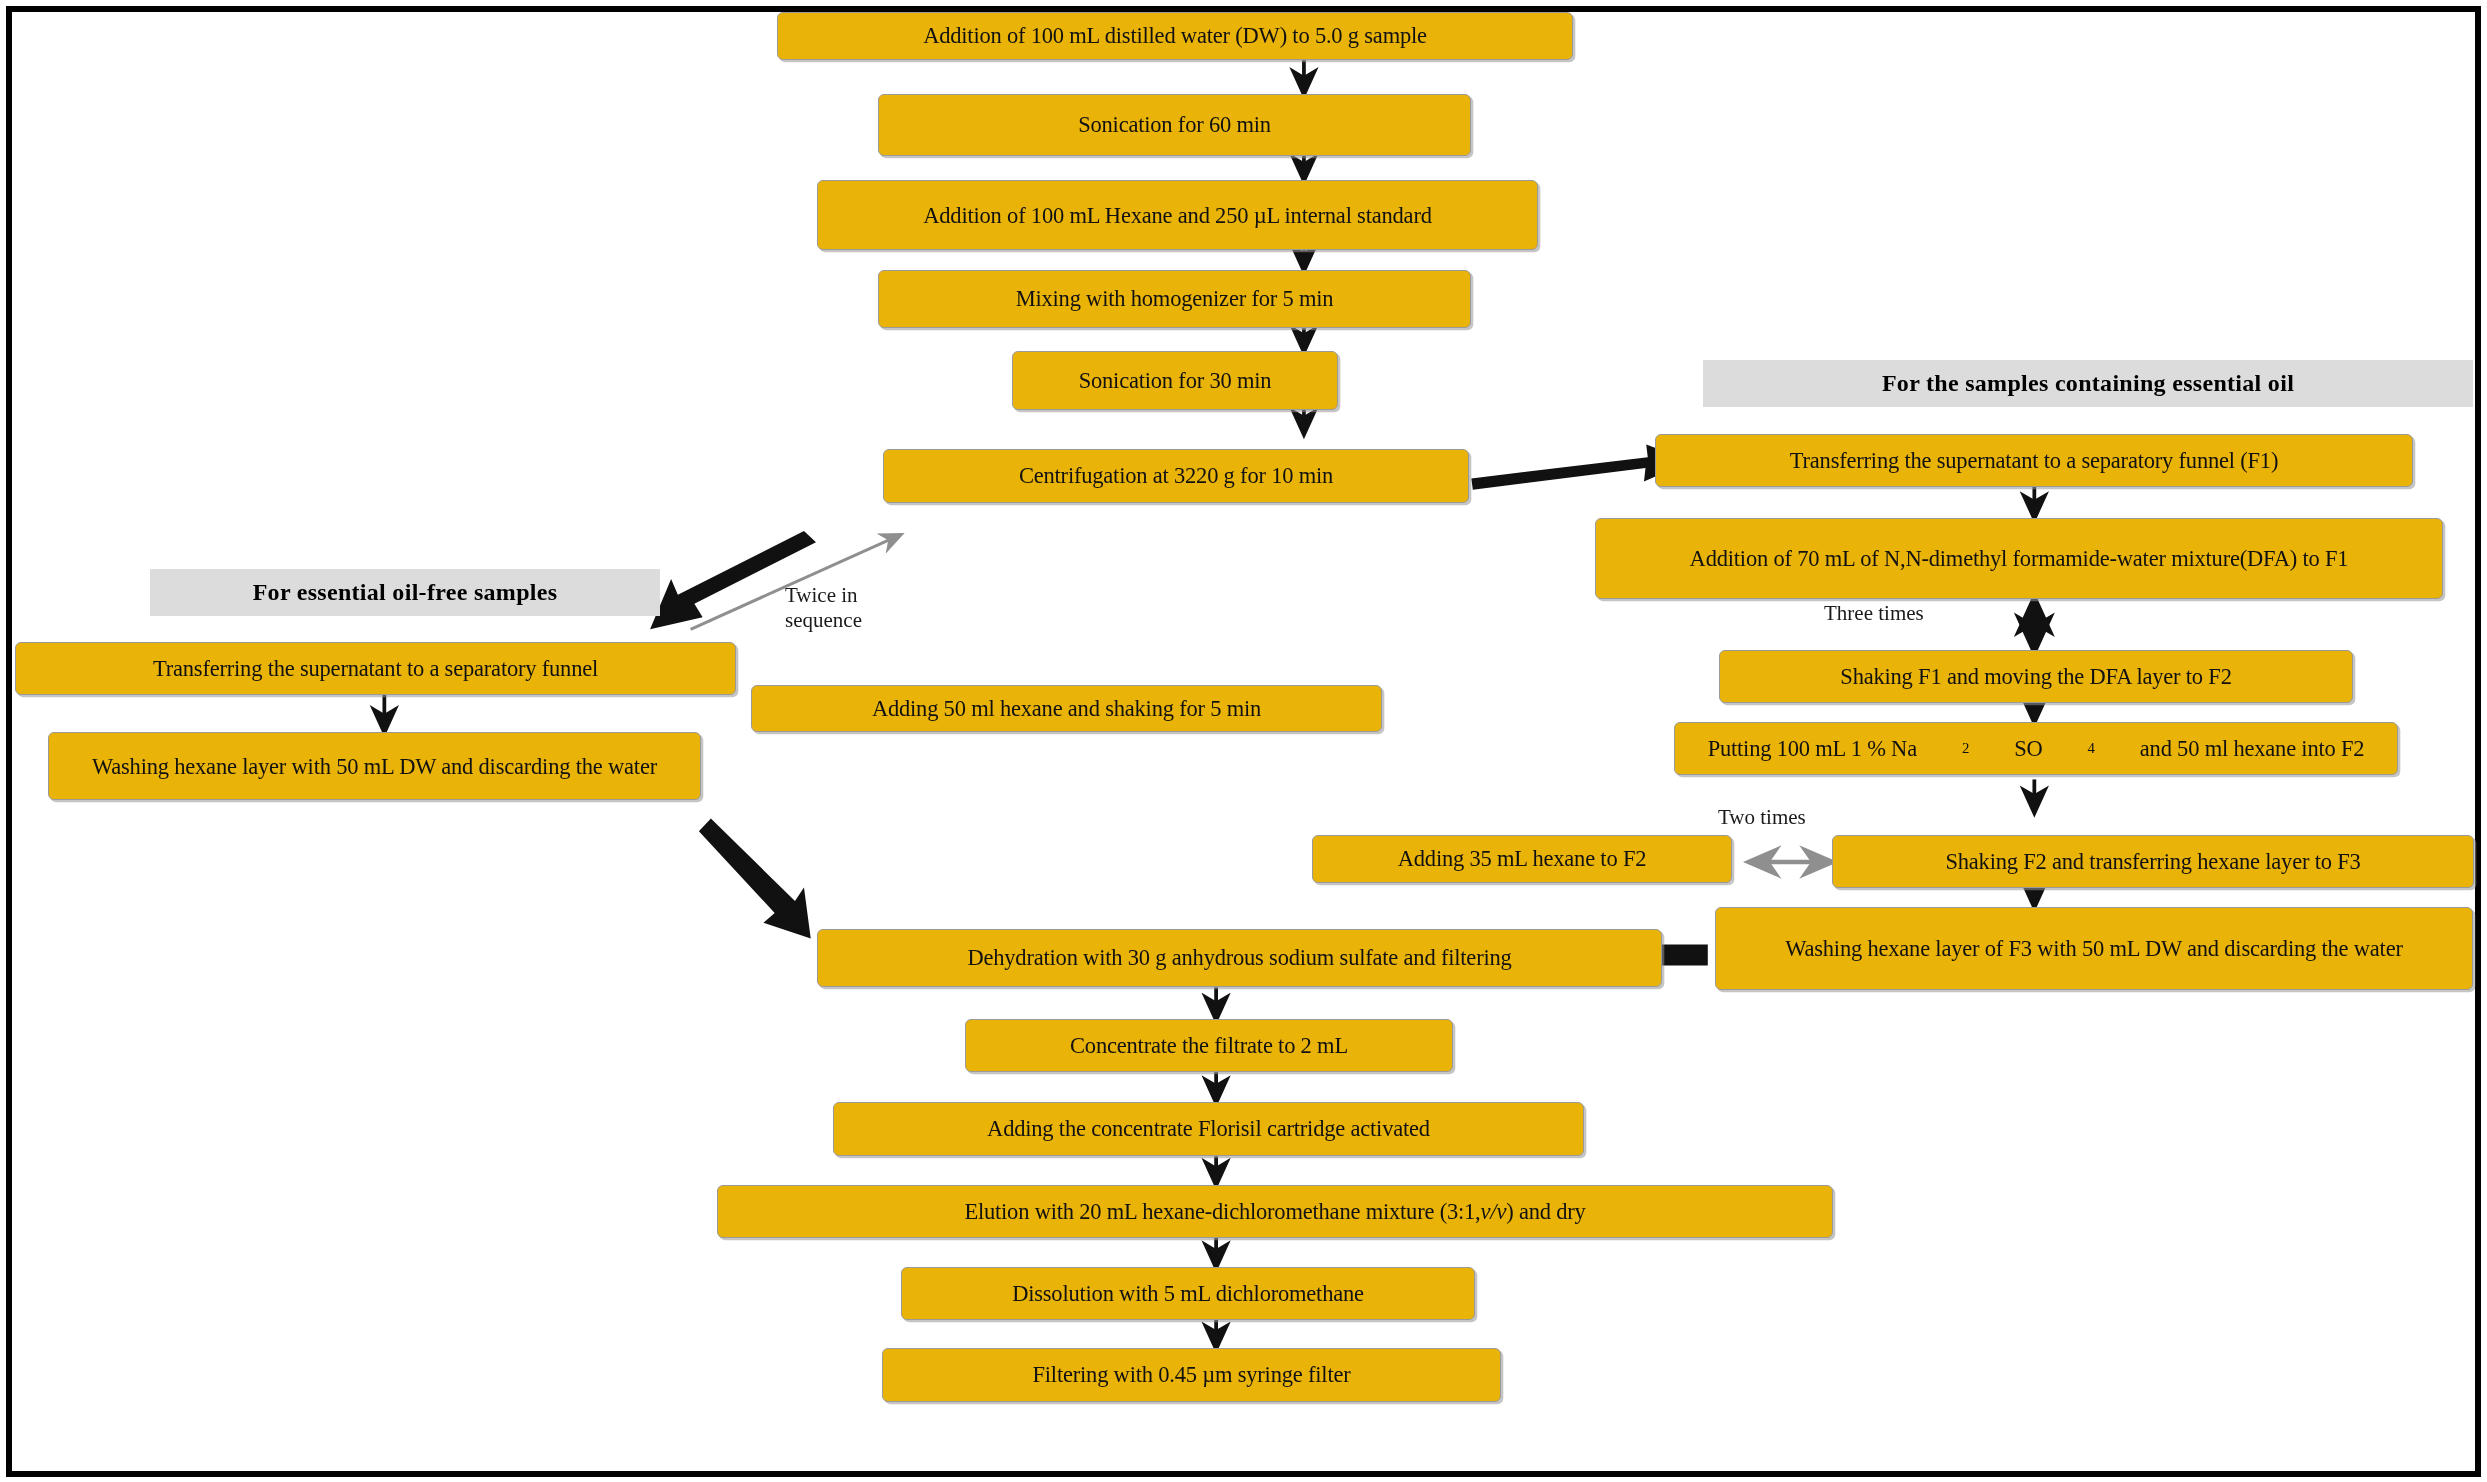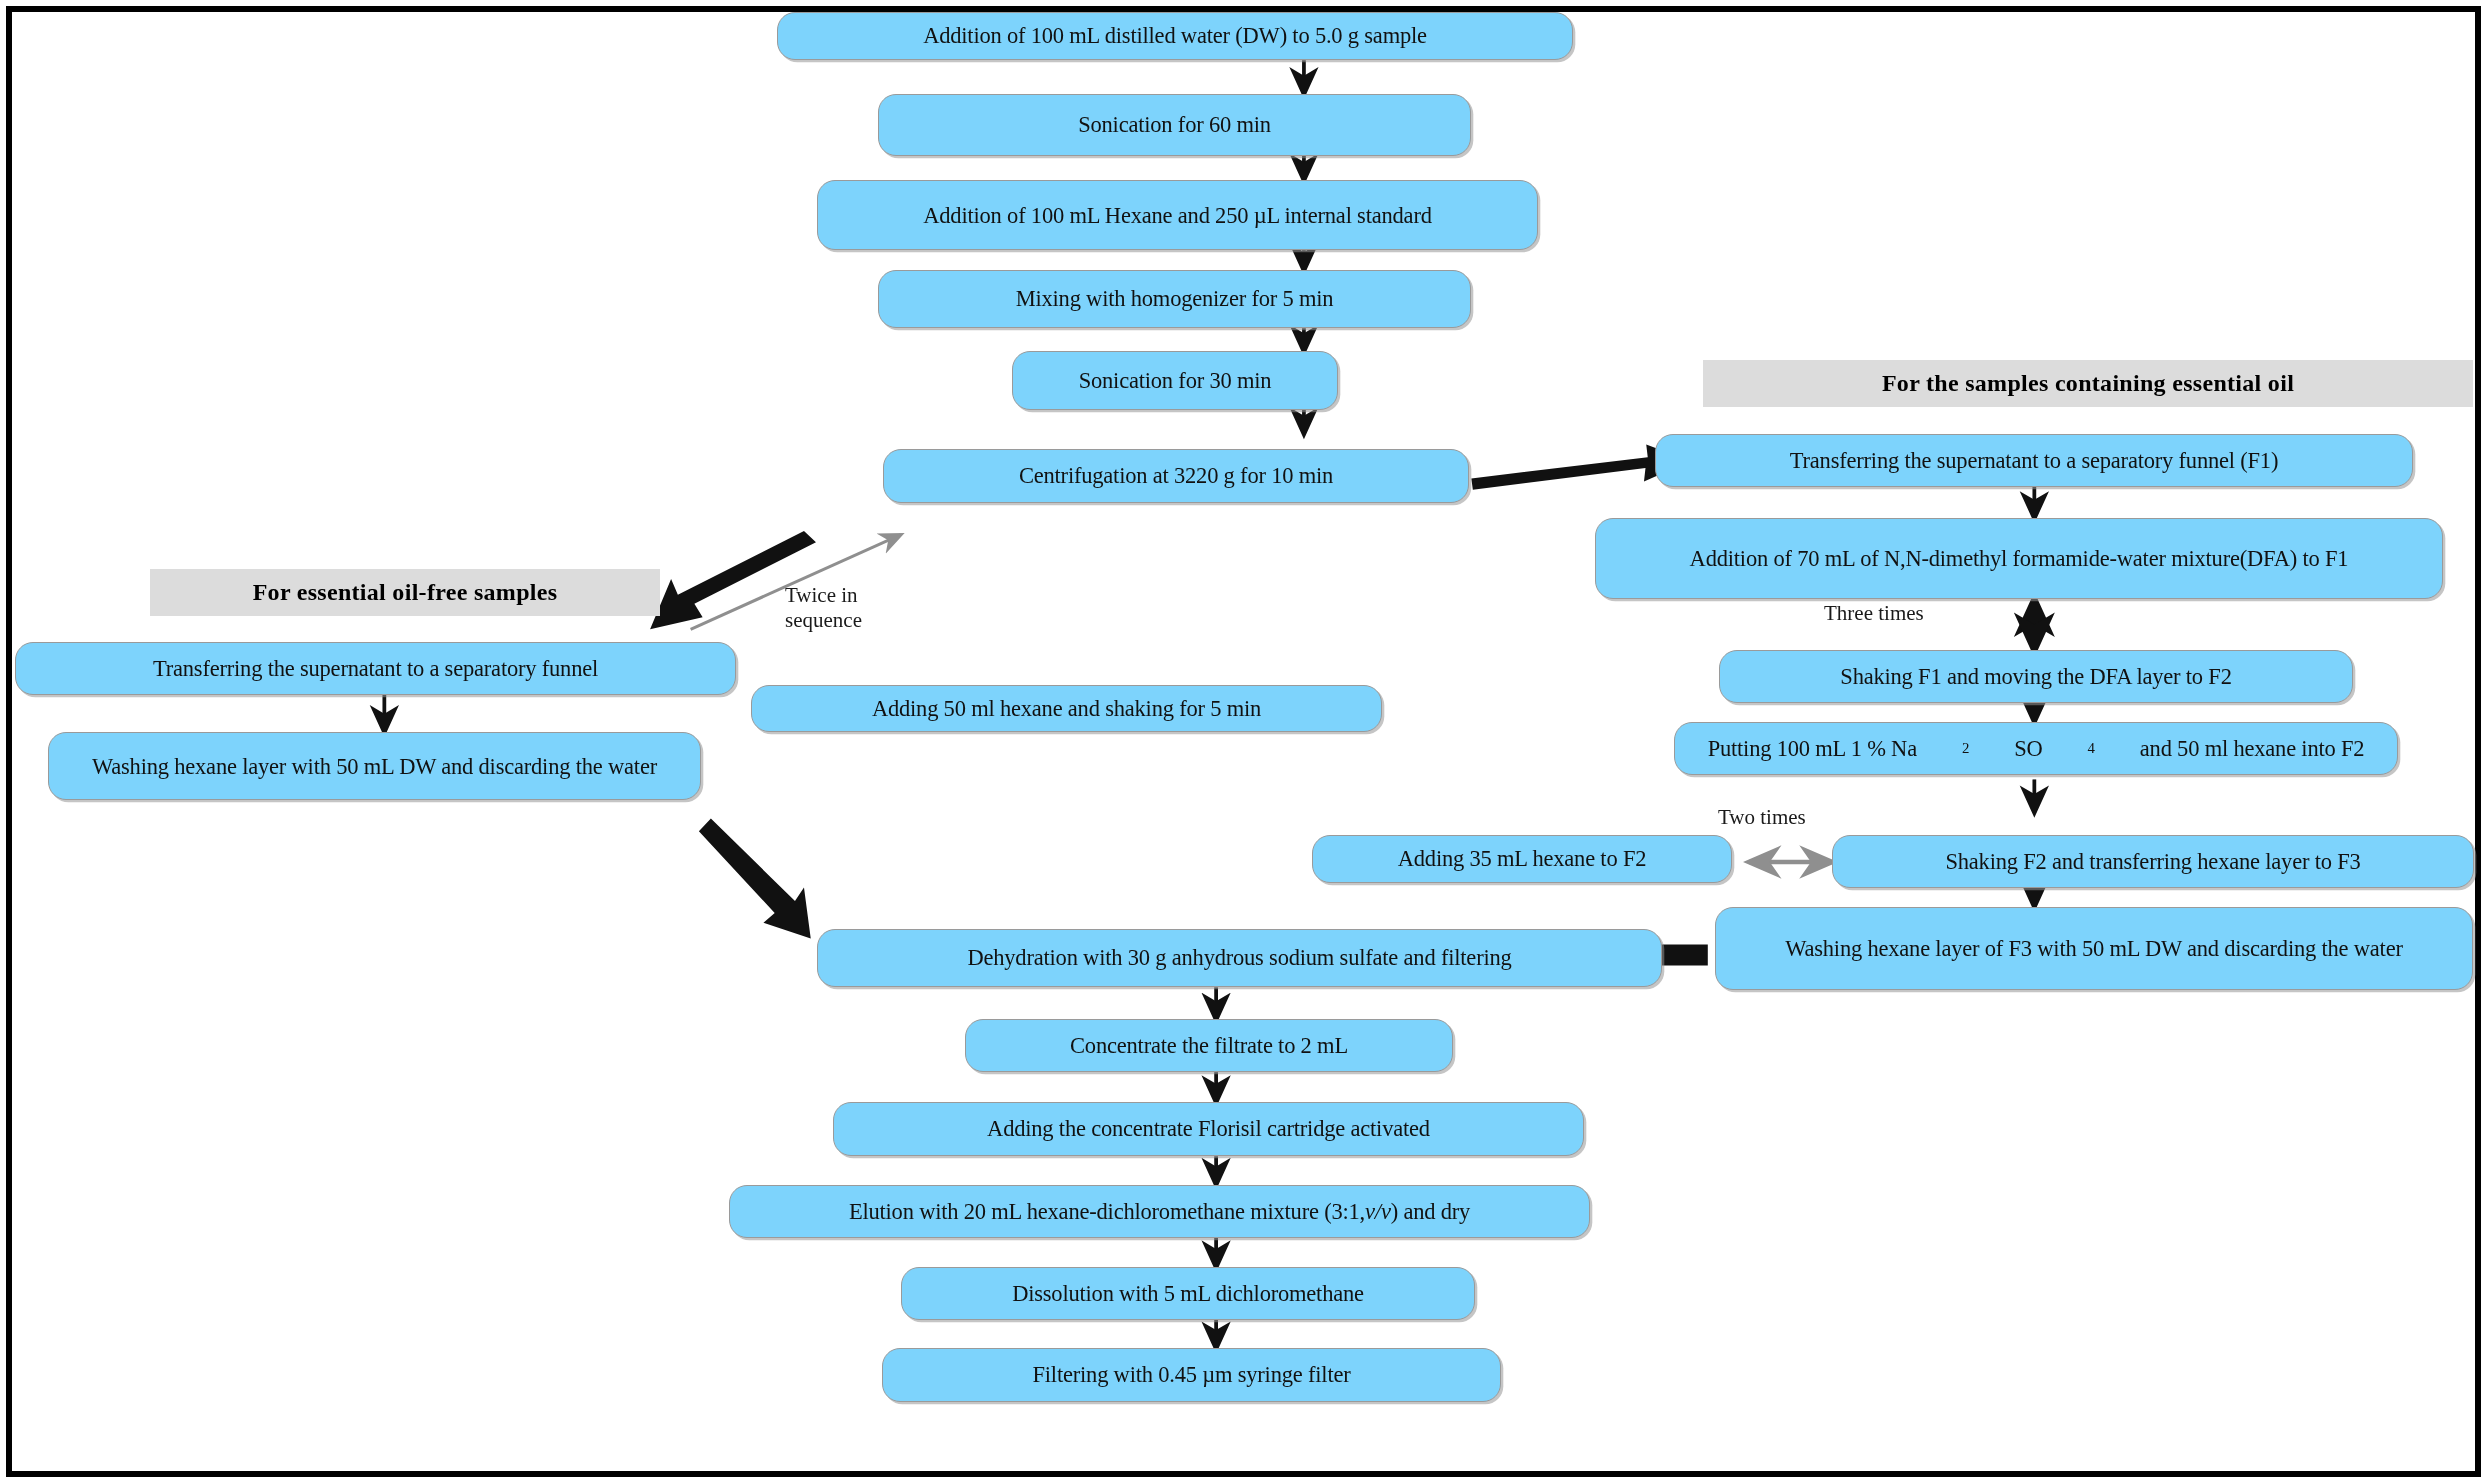--- a/index.html
+++ b/index.html
@@ -2,23 +2,23 @@
 <html style="font-size:12px"><head>
 <meta charset="utf-8">
 <style>
   html,body{margin:0;padding:0;background:#fff;}
   body{font-family:"Liberation Serif","DejaVu Serif",serif;}
   #stage{position:relative;width:2487px;height:1483px;background:#ffffff;box-sizing:border-box;overflow:hidden;}
   #frame{position:absolute;left:6px;top:6px;width:2475px;height:1471px;border:6.8px solid #000;box-sizing:border-box;}
   .node{
     position:absolute;
     box-sizing:border-box;
-    background:#7dd3fc;
+    background:#eab308;
     border:1.5px solid #9a9a9a;
-    border-radius:18px;
+    border-radius:6px;
     box-shadow:2.3px 2.3px 0 0 rgba(150,150,150,0.55);
     display:flex;align-items:center;justify-content:center;
     text-align:center;
     color:#111;
     font-size:22.5px;
     line-height:1.12;
     padding:3px 23px;
     letter-spacing:-0.2px;
   }
   .node.two-line{line-height:1.2;}
@@ -159,20 +159,20 @@
   <div class="node" style="left:1832px;top:835px;width:642px;height:53px;">Shaking F2 and transferring hexane layer to F3</div>
 
   <div class="node two-line" style="left:1715px;top:907px;width:758px;height:83px;">Washing hexane layer of F3 with 50 mL DW and discarding the water</div>
 
   <div class="node" style="left:796px;top:929px;width:845px;height:58px;margin-left:21px;">Dehydration with 30 g anhydrous sodium sulfate and filtering</div>
 
   <div class="node" style="left:965px;top:1019px;width:488px;height:53px;">Concentrate the filtrate to 2 mL</div>
 
   <div class="node" style="left:833px;top:1102px;width:751px;height:54px;">Adding the concentrate Florisil cartridge activated</div>
 
-  <div class="node" style="left:717px;top:1185px;width:861px;height:53px;margin-left:12px;">Elution with 20 mL hexane-dichloromethane mixture (3:1, <span class="ital">v/v</span>) and dry</div>
+  <div class="node" style="left:717px;top:1185px;width:1116px;height:53px;">Elution with 20 mL hexane-dichloromethane mixture (3:1, <span class="ital">v/v</span>) and dry</div>
 
   <div class="node" style="left:901px;top:1267px;width:574px;height:53px;">Dissolution with 5 mL dichloromethane</div>
 
   <div class="node" style="left:882px;top:1348px;width:619px;height:54px;">Filtering with 0.45 µm syringe filter</div>
 
 </div>
 
 
 </body></html>

